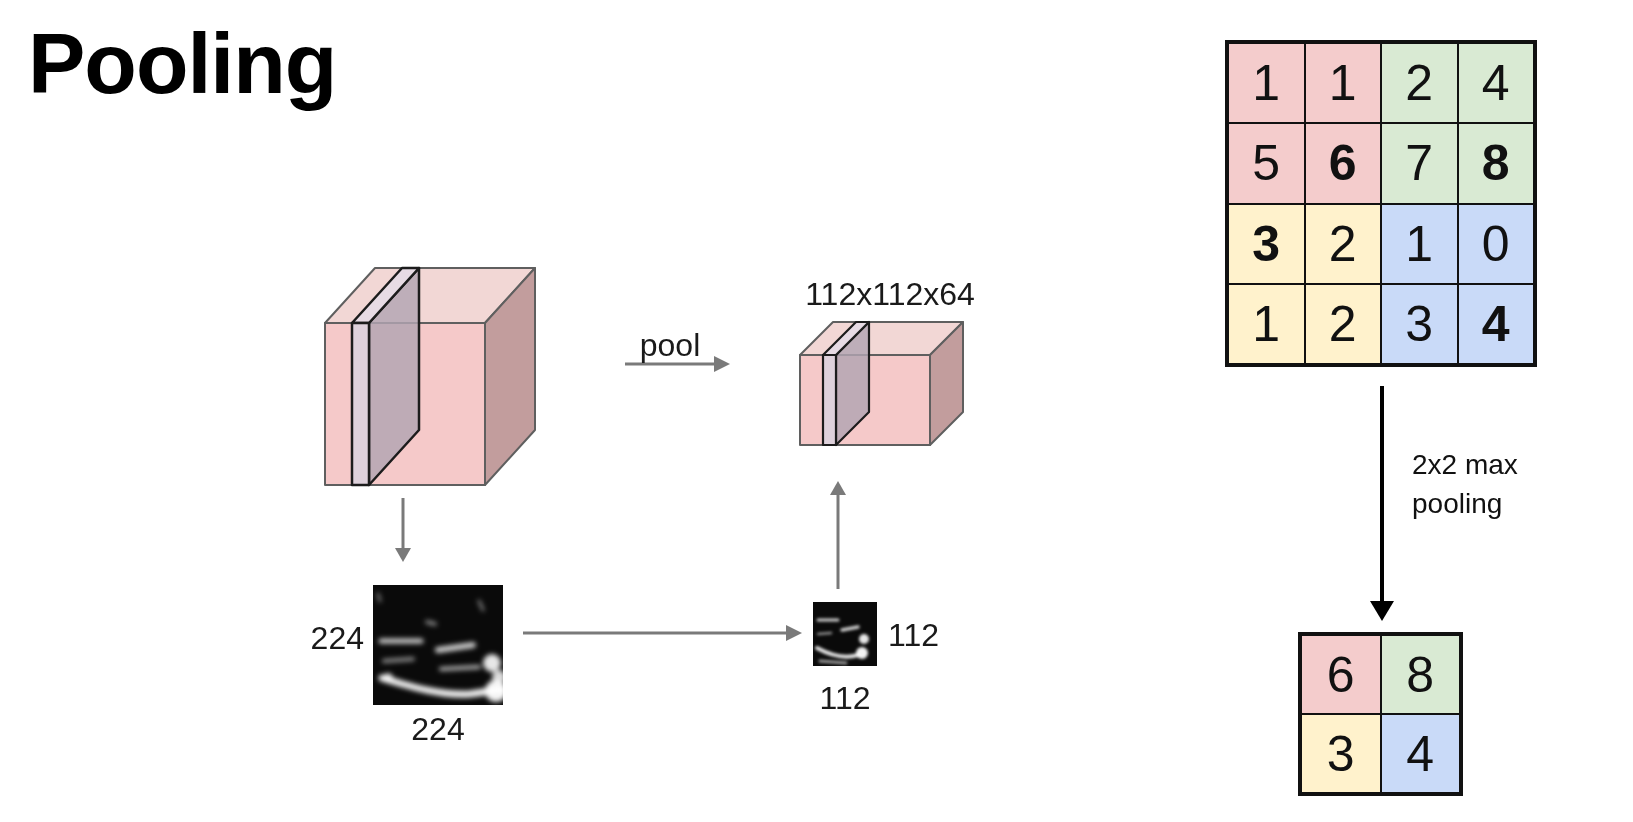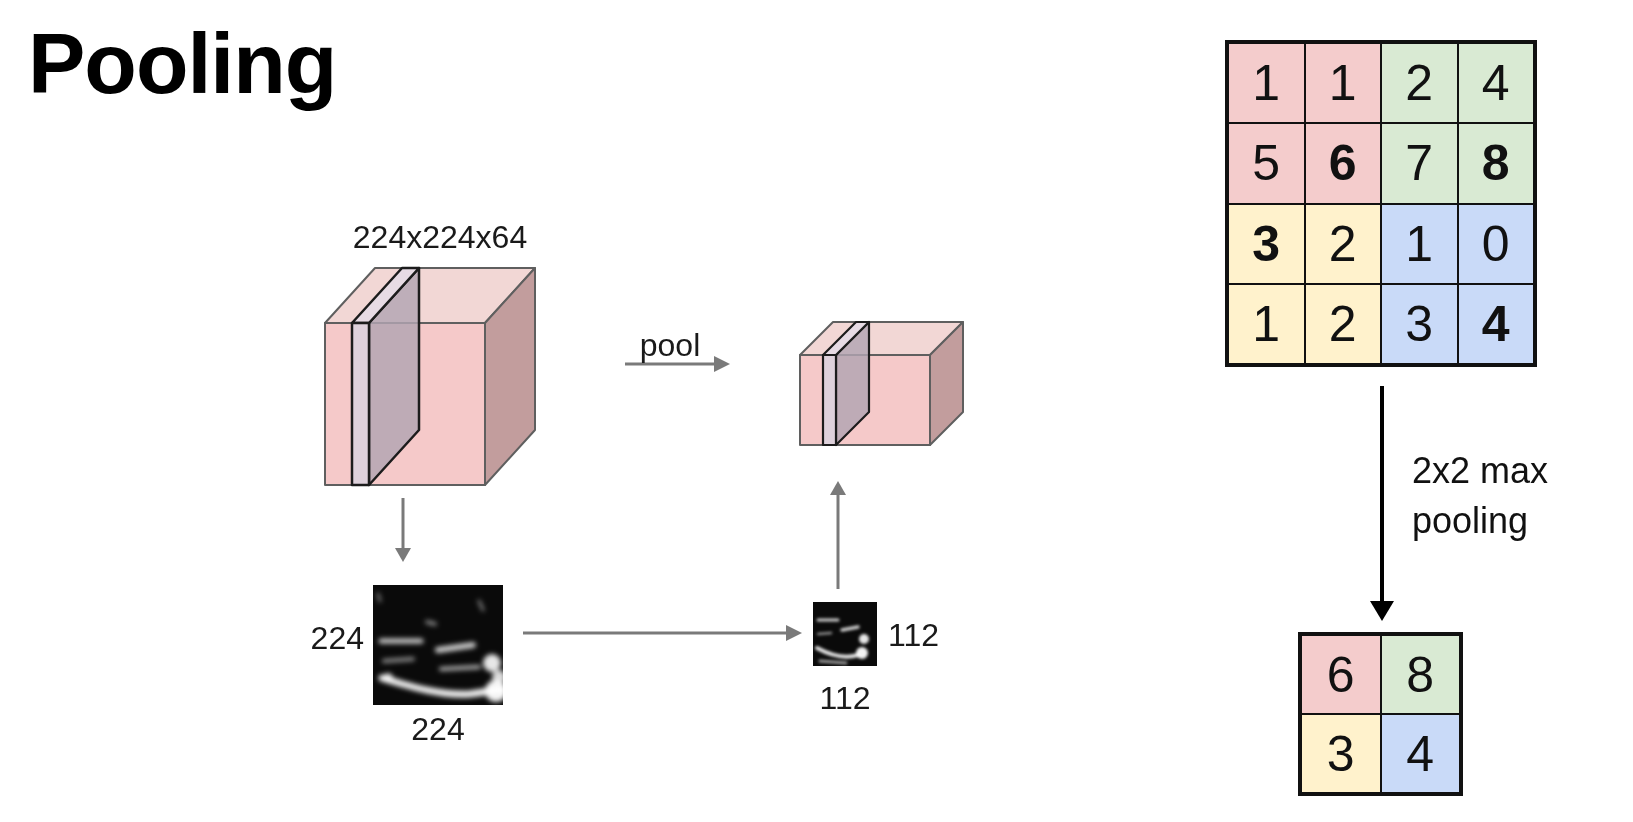--- a/index.html
+++ b/index.html
@@ -28,21 +28,21 @@
     top: 14px;
     font-size: 86px;
     font-weight: bold;
     color: #000000;
     letter-spacing: -1px;
   }
   .op-label {
     position: absolute;
     left: 1412px;
     top: 446px;
-    font-size: 36px;
+    font-size: 28px;
     line-height: 1.38;
     color: #111111;
     white-space: pre-line;
   }
   .pool-grid {
     position: absolute;
     display: grid;
     border: 3px solid #111111;
     background: #111111;
   }
@@ -164,22 +164,22 @@
         <path d="M842,630 L858,627" stroke-width="3.5" opacity="0.8"></path>
         <path d="M818,634 L831,633" stroke-width="2.5" opacity="0.55"></path>
         <circle cx="864" cy="639" r="5" fill="#ffffff" stroke="none" opacity="0.9"></circle>
         <path d="M817,648 C830,655 845,659 858,655" stroke-width="4" opacity="0.9"></path>
         <circle cx="862" cy="653" r="6" fill="#ffffff" stroke="none" opacity="0.95"></circle>
         <path d="M820,661 L846,663" stroke-width="3" opacity="0.6"></path>
       </g>
     </g>
   </svg>
 
-  <div class="lbl center" style="left:345px; top:220px; width:190px;">224x224x64</div>
-
+
+  <div class="lbl center" style="left:795px; top:277px; width:190px;">112x112x64</div>
 
   <div class="lbl center" style="left:610px; top:328px; width:120px;">pool</div>
 
 
   <div class="lbl right" style="left:300px; top:621px; width:64px;">224</div>
 
   <div class="lbl center" style="left:373px; top:712px; width:130px;">224</div>
 
   <div class="lbl" style="left:888px; top:618px;">112</div>
 

